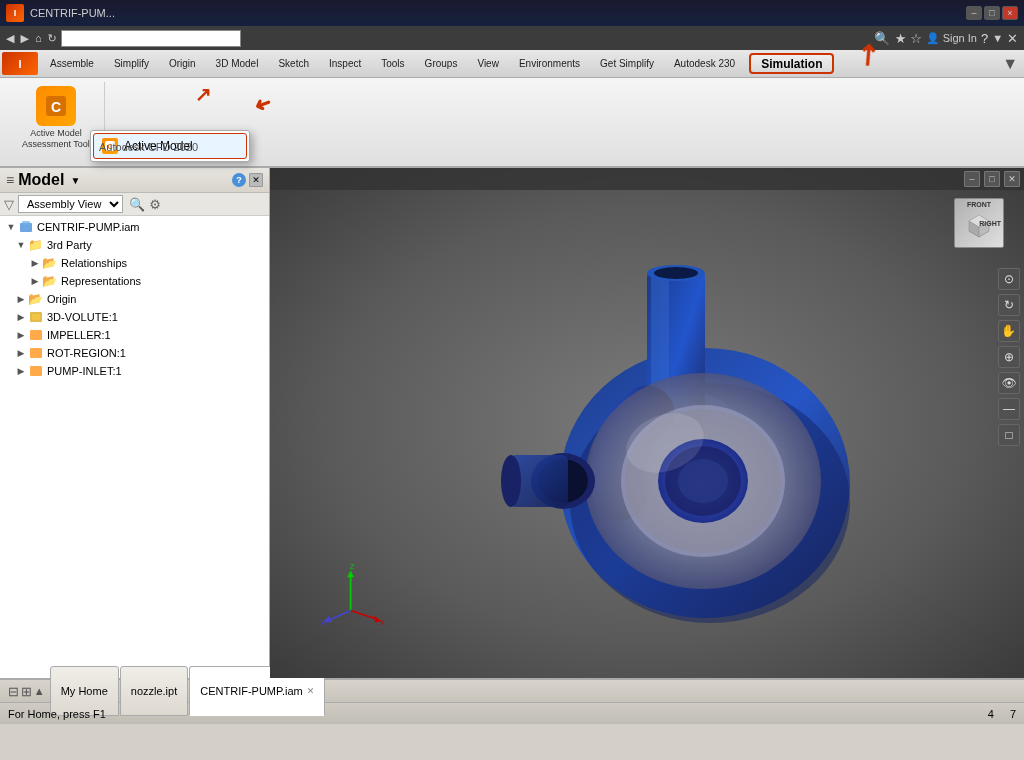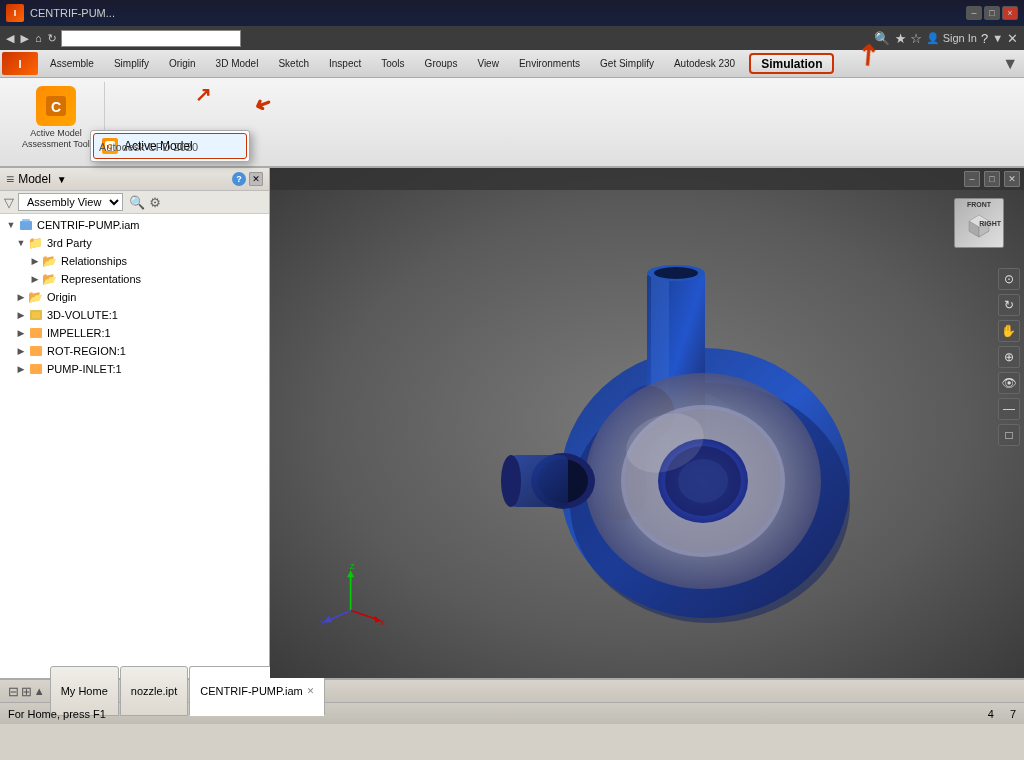--- a/index.html
+++ b/index.html
@@ -41,21 +41,21 @@
     .dropdown-item.active-item { background: #e8f4ff; border: 1px solid #cc3300; border-radius: 3px; margin: 2px; }
     .dropdown-icon { width: 16px; height: 16px; background: linear-gradient(135deg, #ff8c00, #ffa500); border-radius: 2px; margin-right: 6px; display: flex; align-items: center; justify-content: center; font-size: 10px; color: white; }
     .cfd-label { position: absolute; bottom: 8px; left: 8px; font-size: 11px; color: #555; }
 
     
     #workspace { display: flex; height: calc(760px - 26px - 24px - 28px - 90px - 32px - 22px); }
 
     
     #model-panel { width: 270px; background: #f0eeea; border-right: 1px solid #aaa; display: flex; flex-direction: column; flex-shrink: 0; }
     #model-panel-header { background: linear-gradient(to bottom, #e8e6e0, #d8d4cc); border-bottom: 1px solid #bbb; padding: 3px 6px; display: flex; align-items: center; gap: 4px; }
-    .panel-title { font-weight: normal; font-size: 12px; }
+    .panel-title { font-weight: bold; font-size: 16px; }
     .panel-close-btn { margin-left: auto; width: 14px; height: 14px; background: #bbb; border: 1px solid #999; border-radius: 1px; cursor: pointer; display: flex; align-items: center; justify-content: center; font-size: 9px; }
     .panel-help-btn { width: 14px; height: 14px; background: #4a90d9; border-radius: 50%; color: white; font-size: 9px; font-weight: bold; display: flex; align-items: center; justify-content: center; cursor: pointer; }
     #model-toolbar { background: #e8e6e0; padding: 2px 4px; display: flex; align-items: center; gap: 4px; border-bottom: 1px solid #ccc; }
     .view-select { background: #fff; border: 1px solid #aaa; padding: 1px 4px; font-size: 11px; cursor: pointer; }
     #model-tree { flex: 1; overflow-y: auto; padding: 2px 0; background: white; }
     .tree-item { display: flex; align-items: center; padding: 1px 4px; cursor: pointer; font-size: 11px; white-space: nowrap; }
     .tree-expander { width: 14px; height: 14px; display: flex; align-items: center; justify-content: center; font-size: 9px; color: #555; flex-shrink: 0; }
     .tree-icon { width: 16px; height: 16px; margin-right: 3px; display: flex; align-items: center; justify-content: center; flex-shrink: 0; }
     .icon-assembly { color: #4a90d9; font-size: 13px; }
     .tree-indent-1 { padding-left: 14px; }

